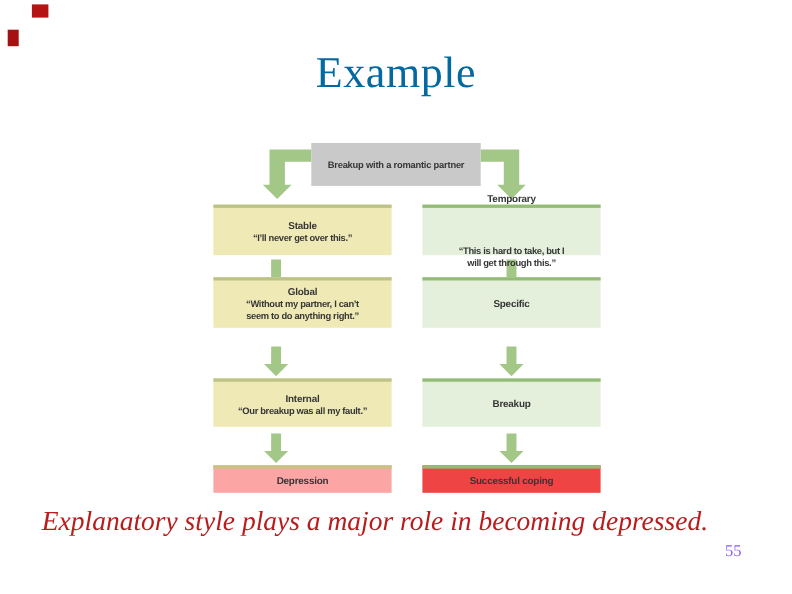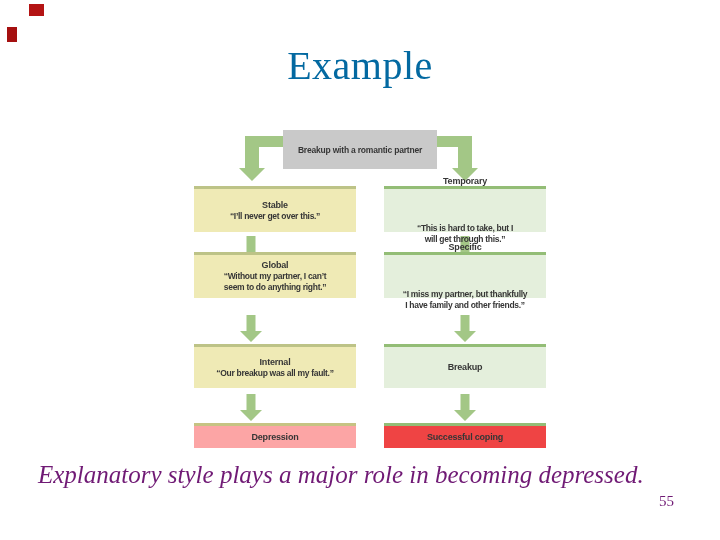--- a/index.html
+++ b/index.html
@@ -34,26 +34,26 @@
   .row4{top:423px;height:25px;}
   .yellow{background:#efeab5;border-top:3px solid #bdc387;margin-left:24px;}
   .green{background:#e4efdc;border-top:3px solid #93bd76;gap:36px;}
   .yellow.outcome{background:#fca5a5;border-top:3px solid #c6c383;}
   .green.outcome{background:#ef4444;}
   .fc-heading{font-size:9px;font-weight:bold;line-height:11px;letter-spacing:-.2px;}
   .fc-quote{font-size:8.5px;font-weight:bold;line-height:11px;letter-spacing:-.3px;white-space:pre-line;}
   .caption{
     position:absolute;left:38px;top:461px;width:660px;
     font-family:"Liberation Serif","DejaVu Serif",serif;font-style:italic;
-    font-size:25px;color:#701a75;white-space:nowrap;
+    font-size:25px;color:#b91c1c;white-space:nowrap;
   }
   .page-number{
     position:absolute;right:46px;top:493px;
     font-family:"Liberation Serif","DejaVu Serif",serif;
-    font-size:15px;color:#701a75;
+    font-size:15px;color:#8b5cf6;
   }
 </style>
 </head>
 <body>
 
 <div id="red-mark-1" class="red-mark"></div>
 <div id="red-mark-2" class="red-mark"></div>
 
 <div class="slide-title">Example</div>
 
@@ -89,22 +89,20 @@
   <div class="fc-heading">Depression</div>
 </div>
 
 <div class="fc-box col-right row1 green">
   <div class="fc-heading">Temporary</div>
   <div class="fc-quote">“This is hard to take, but I
 will get through this.”</div>
 </div>
 <div class="fc-box col-right row2 green">
   <div class="fc-heading">Specific</div>
-  <div class="fc-quote">“I miss my partner, but thankfully
-I have family and other friends.”</div>
 </div>
 <div class="fc-box col-right row3 green">
   <div class="fc-heading">Breakup</div>
 </div>
 <div class="fc-box col-right row4 green outcome">
   <div class="fc-heading">Successful coping</div>
 </div>
 
 <div class="caption">Explanatory style plays a major role in becoming depressed.</div>
 <div class="page-number">55</div>

